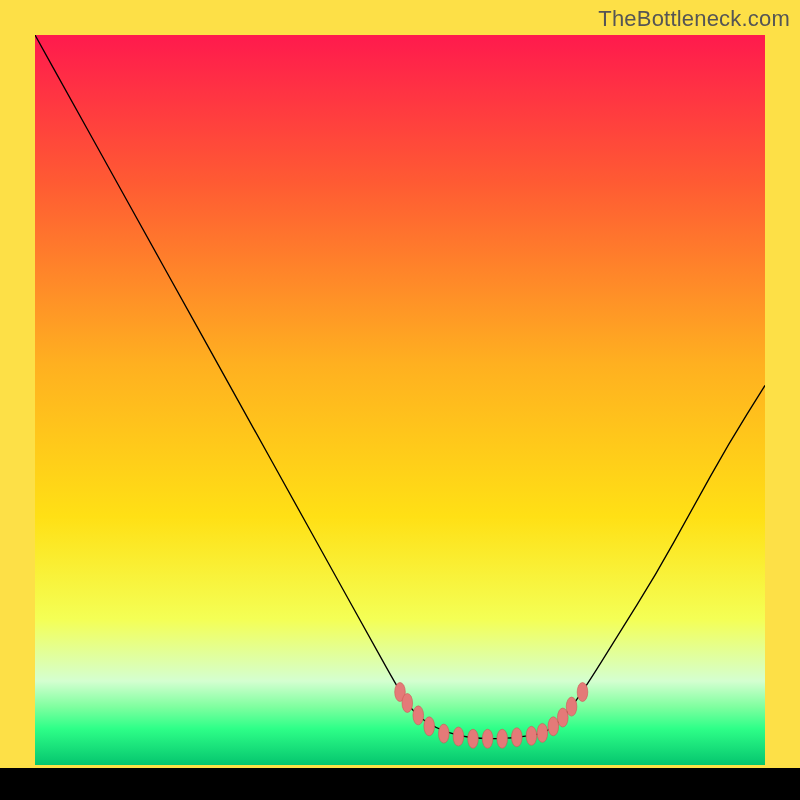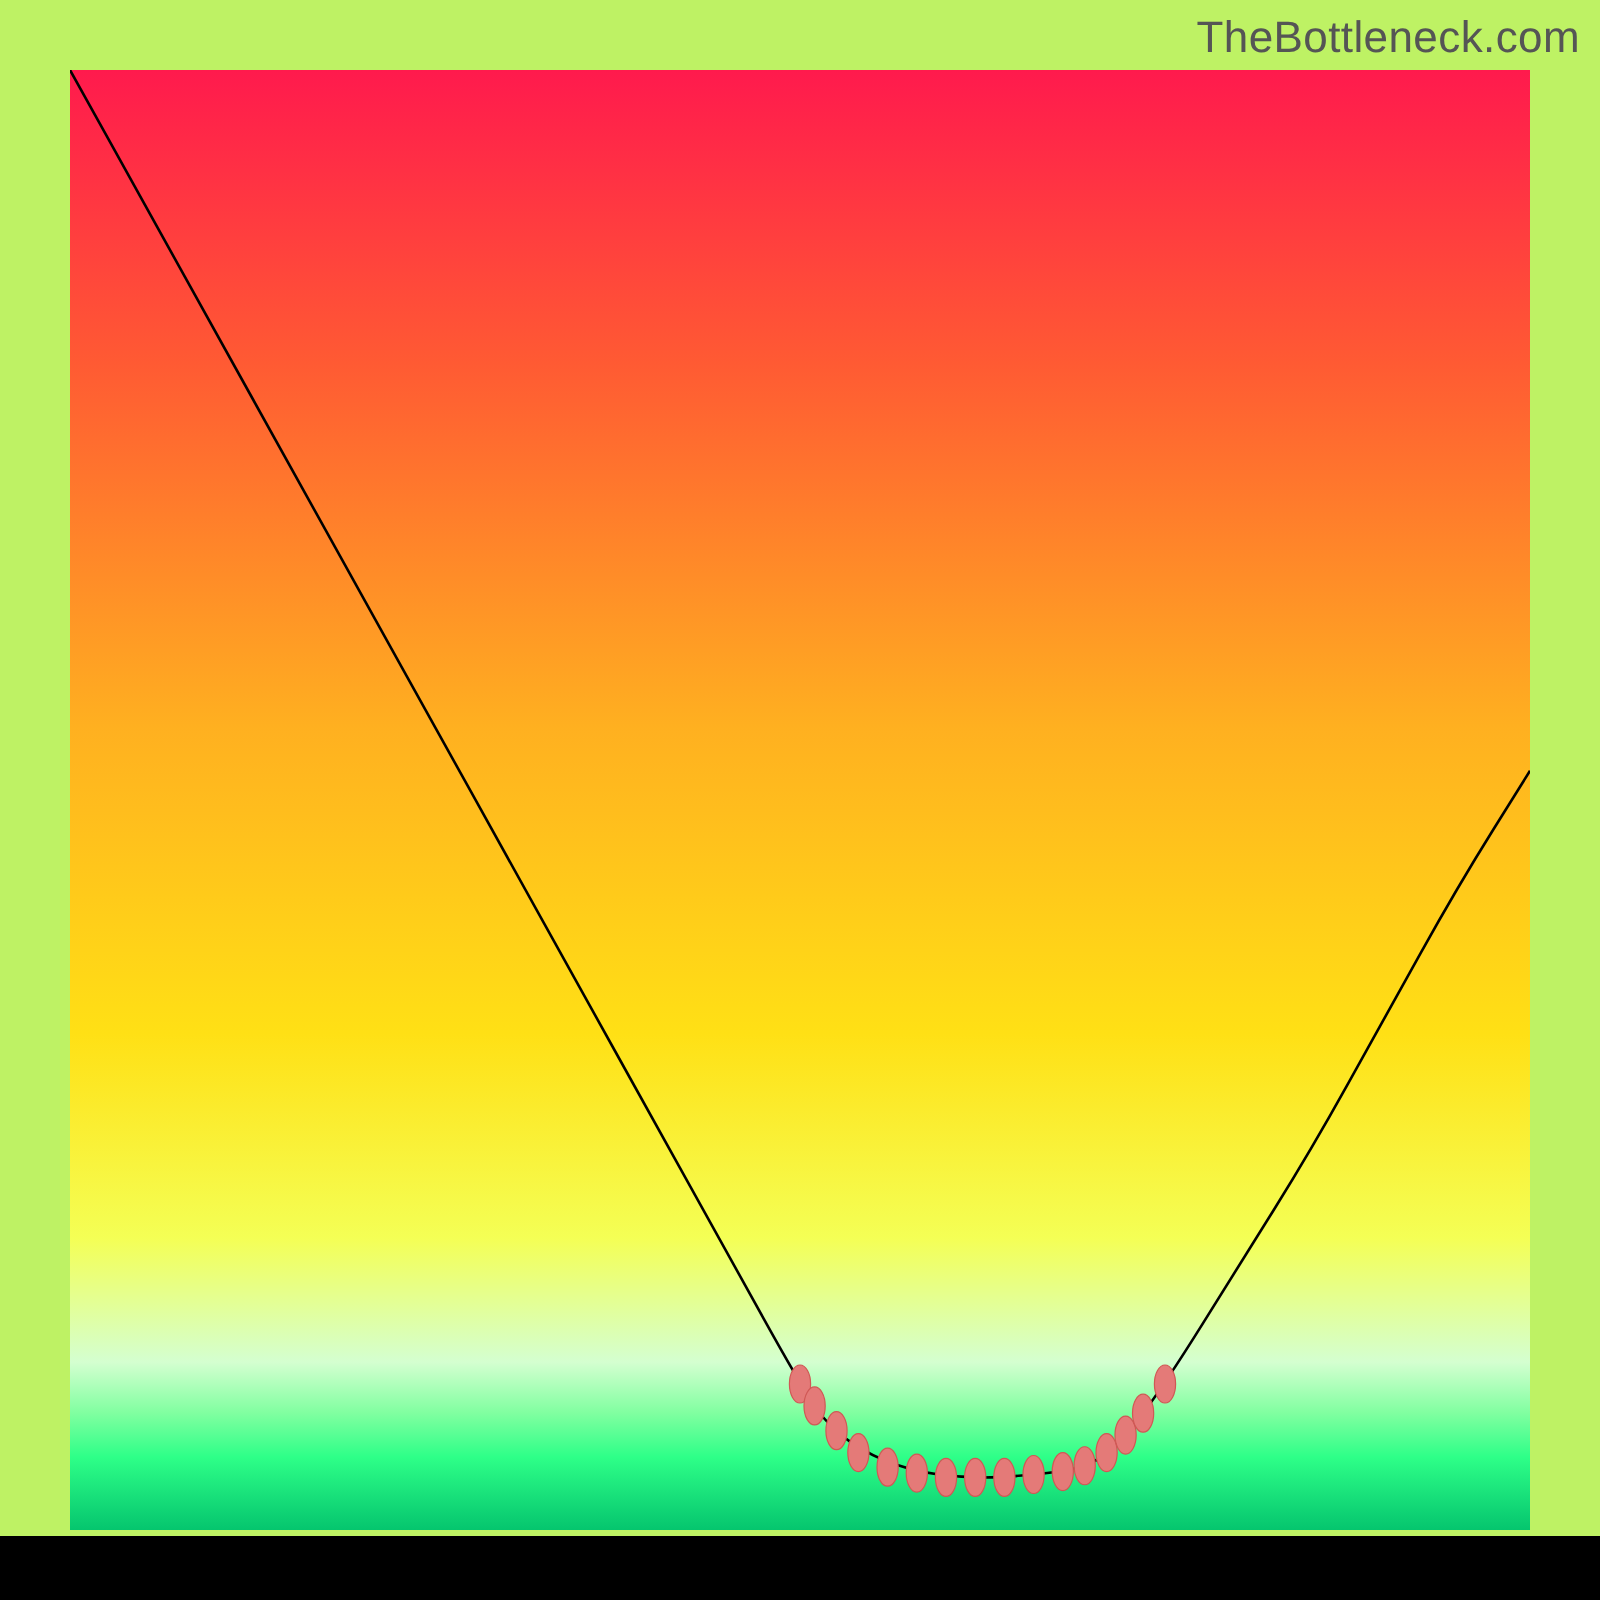--- a/index.html
+++ b/index.html
@@ -8,21 +8,21 @@
     width: 800px;
     height: 800px;
     overflow: hidden;
     background: #000;
     font-family: Arial, Helvetica, sans-serif;
   }
   .frame {
     position: relative;
     width: 800px;
     height: 768px;
-    background: #bef264;
+    background: #fde047;
   }
   .watermark {
     position: absolute;
     top: 6px;
     right: 10px;
     color: #555;
     font-size: 22px;
     font-weight: 500;
     letter-spacing: 0.2px;
     z-index: 5;

